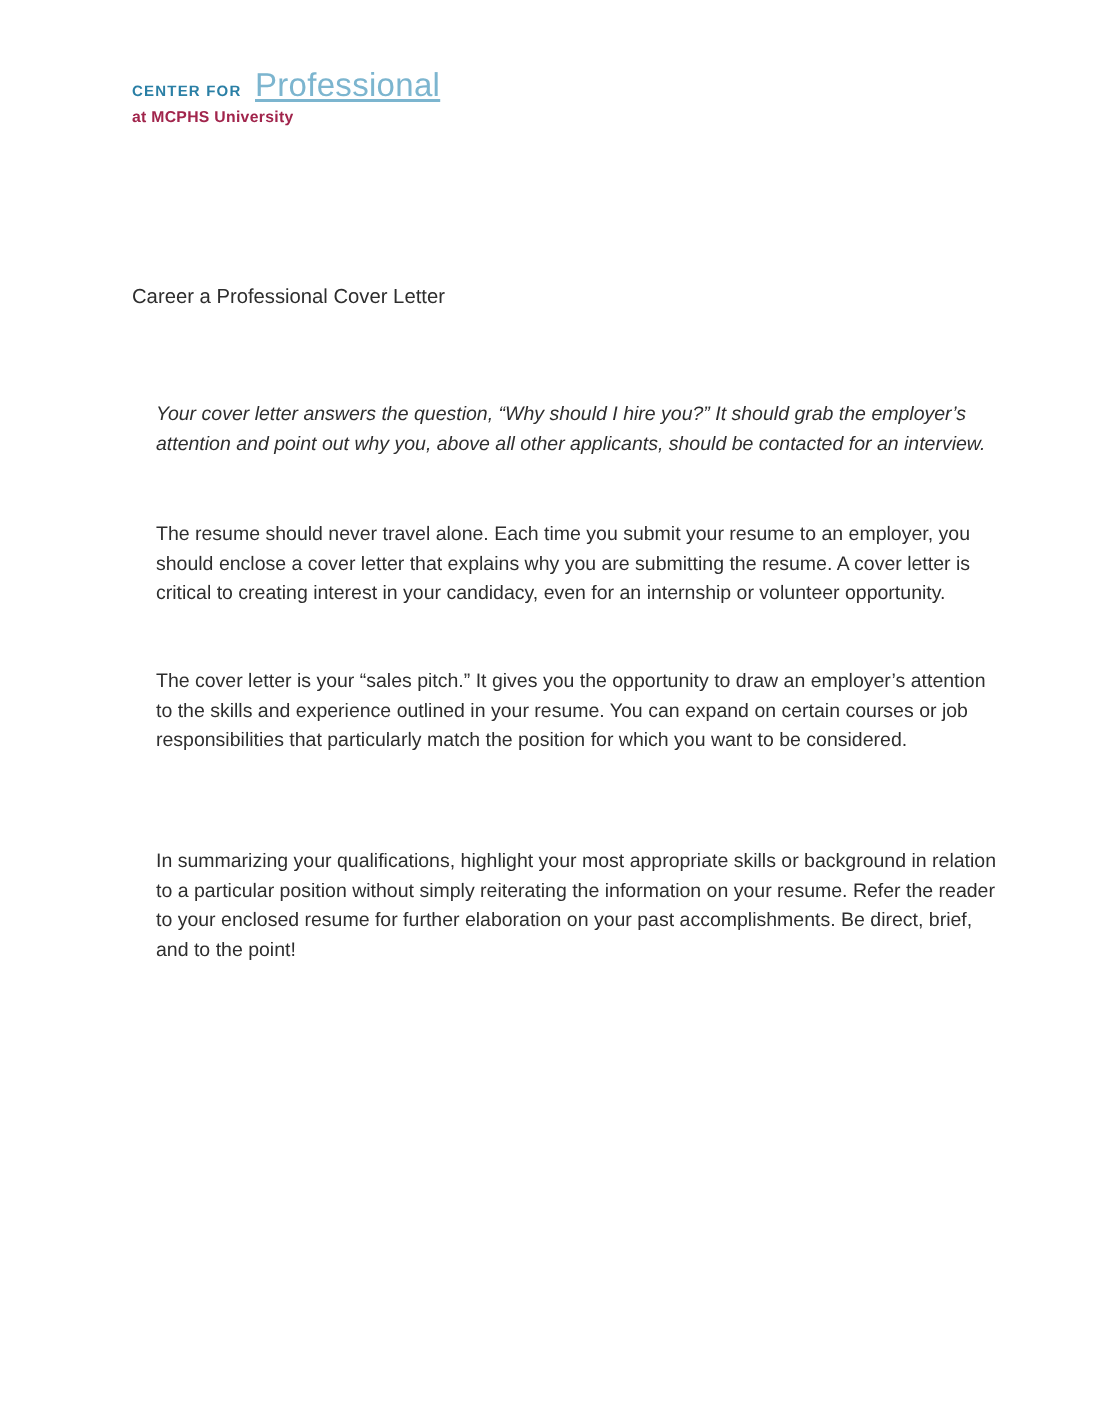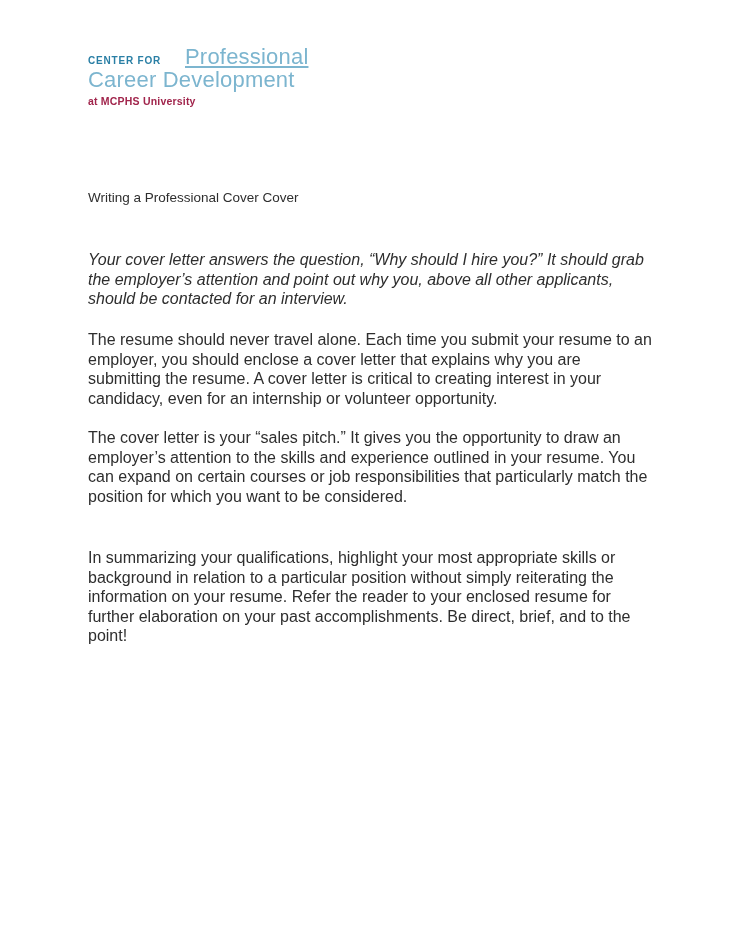--- a/index.html
+++ b/index.html
@@ -19,21 +19,21 @@
   
   .logo {
     position: absolute;
     left: 88px;
     top: 44px;
     display: inline-block;
   }
   .logo-line1 {
     display: flex;
     align-items: baseline;
-    gap: 24px;
+    gap: 9px;
     white-space: nowrap;
   }
   .logo-center-for {
     color: #2a7fa5;
     font-size: 10px;
     font-weight: bold;
     letter-spacing: 0.8px;
   }
   .logo-professional {
     color: #7cb5cf;
@@ -65,45 +65,44 @@
     left: 88px;
     top: 190px;
     width: 563px;
     font-size: 13.5px;
     color: #2e2e2e;
   }
   .para {
     position: absolute;
     left: 88px;
     width: 566px;
-    font-size: 16px;
+    font-size: 13px;
     line-height: 19.6px;
     color: #2e2e2e;
-    margin: 0;
+    margin: 16px;
   }
   .para-1 { top: 250px; font-style: italic; }
   .para-2 { top: 330px; }
   .para-3 { top: 428px; }
   .para-4 { top: 548px; }
 </style>
 </head>
 <body>
 
 <div class="page">
 
   <div class="logo">
     <div class="logo-line1">
       <span class="logo-center-for">CENTER FOR</span>
       <span class="logo-professional">Professional</span>
     </div>
-    <div class="logo-career">Career Development</div>
     <div class="logo-university">at MCPHS University</div>
   </div>
 
-  <div class="doc-title">Writing a Professional Cover Cover</div>
+  <div class="doc-title">Career a Professional Cover Letter</div>
 
   <p class="para para-1">Your cover letter answers the question, “Why should I hire you?” It should grab the employer’s attention and point out why you, above all other applicants, should be contacted for an interview.</p>
 
   <p class="para para-3">The cover letter is your “sales pitch.” It gives you the opportunity to draw an employer’s attention to the skills and experience outlined in your resume. You can expand on certain courses or job responsibilities that particularly match the position for which you want to be considered.</p>
 
   <p class="para para-2">The resume should never travel alone. Each time you submit your resume to an employer, you should enclose a cover letter that explains why you are submitting the resume. A cover letter is critical to creating interest in your candidacy, even for an internship or volunteer opportunity.</p>
 
   <p class="para para-4">In summarizing your qualifications, highlight your most appropriate skills or background in relation to a particular position without simply reiterating the information on your resume. Refer the reader to your enclosed resume for further elaboration on your past accomplishments. Be direct, brief, and to the point!</p>
 
 </div>

